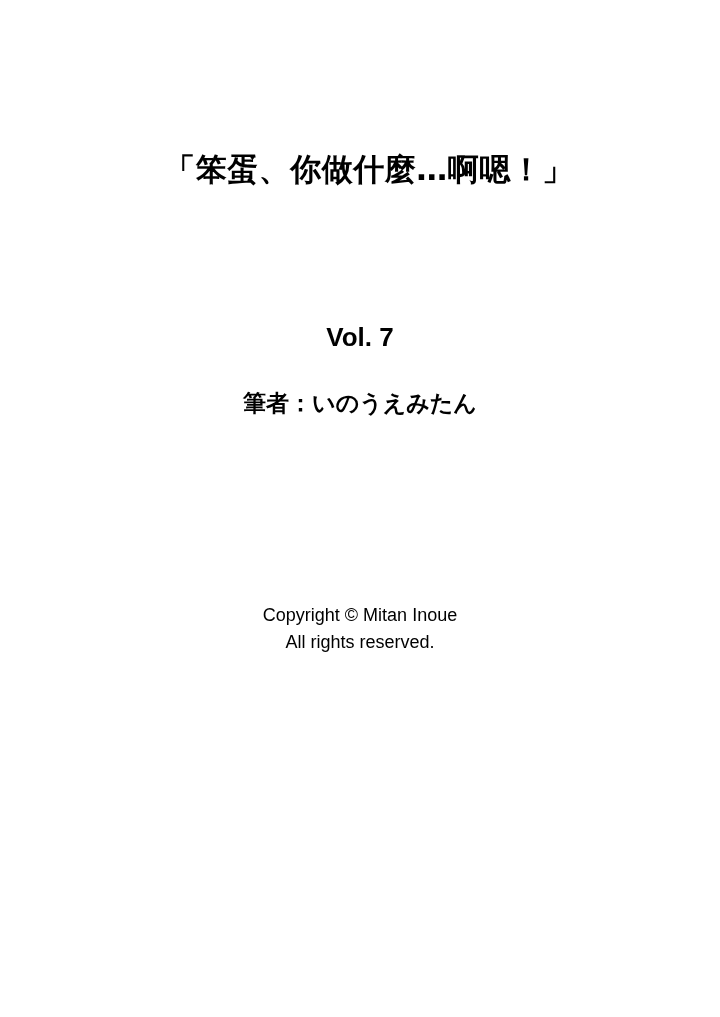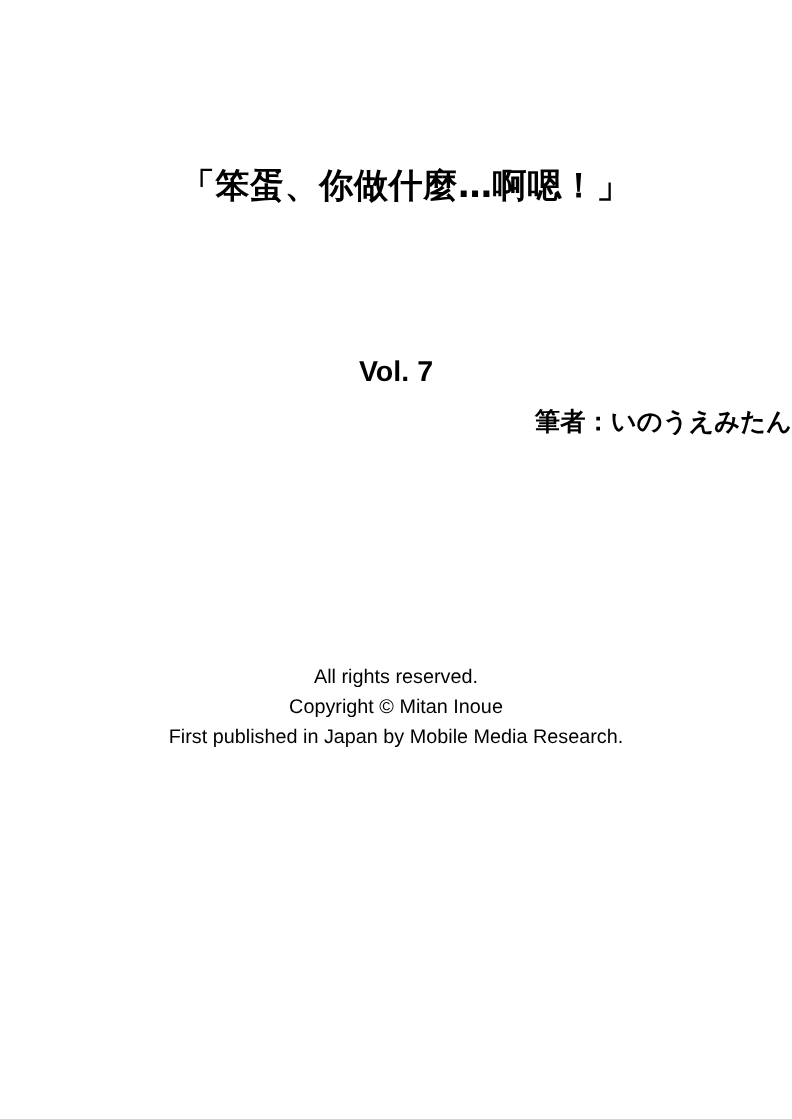--- a/index.html
+++ b/index.html
@@ -44,24 +44,24 @@
     width: 720px;
     text-align: center;
     font-family: "Liberation Sans", sans-serif;
     font-size: 26px;
     font-weight: bold;
     color: #000000;
     margin-top: 22px;
   }
   .author {
     position: absolute;
-    top: 368px;
+    top: 388px;
     left: 0;
     width: 720px;
-    text-align: right;
+    text-align: center;
     font-family: "DejaVu Sans", "Liberation Sans", sans-serif;
     font-size: 23px;
     font-weight: bold;
     color: #000000;
   }
   .copyright-block {
     position: absolute;
     top: 602px;
     left: 0;
     width: 720px;
@@ -82,18 +82,17 @@
 
   <div class="title-block">
     <div class="title-line">「笨蛋、你做什麼…啊嗯！」</div>
   </div>
 
   <div class="volume">Vol. 7</div>
 
   <div class="author">筆者：いのうえみたん</div>
 
   <div class="copyright-block">
+    <div class="copyright-line">Copyright © Mitan Inoue</div>
     <div class="copyright-line">All rights reserved.</div>
-    <div class="copyright-line">Copyright © Mitan Inoue</div>
-    <div class="copyright-line">First published in Japan by Mobile Media Research.</div>
   </div>
 
 </div>
 
 </body></html>

